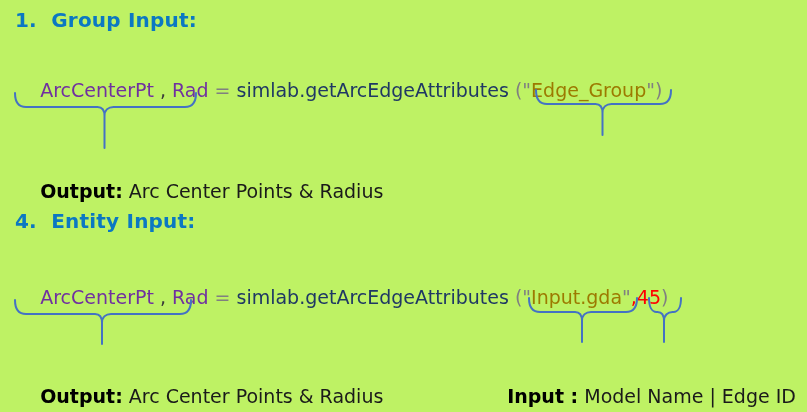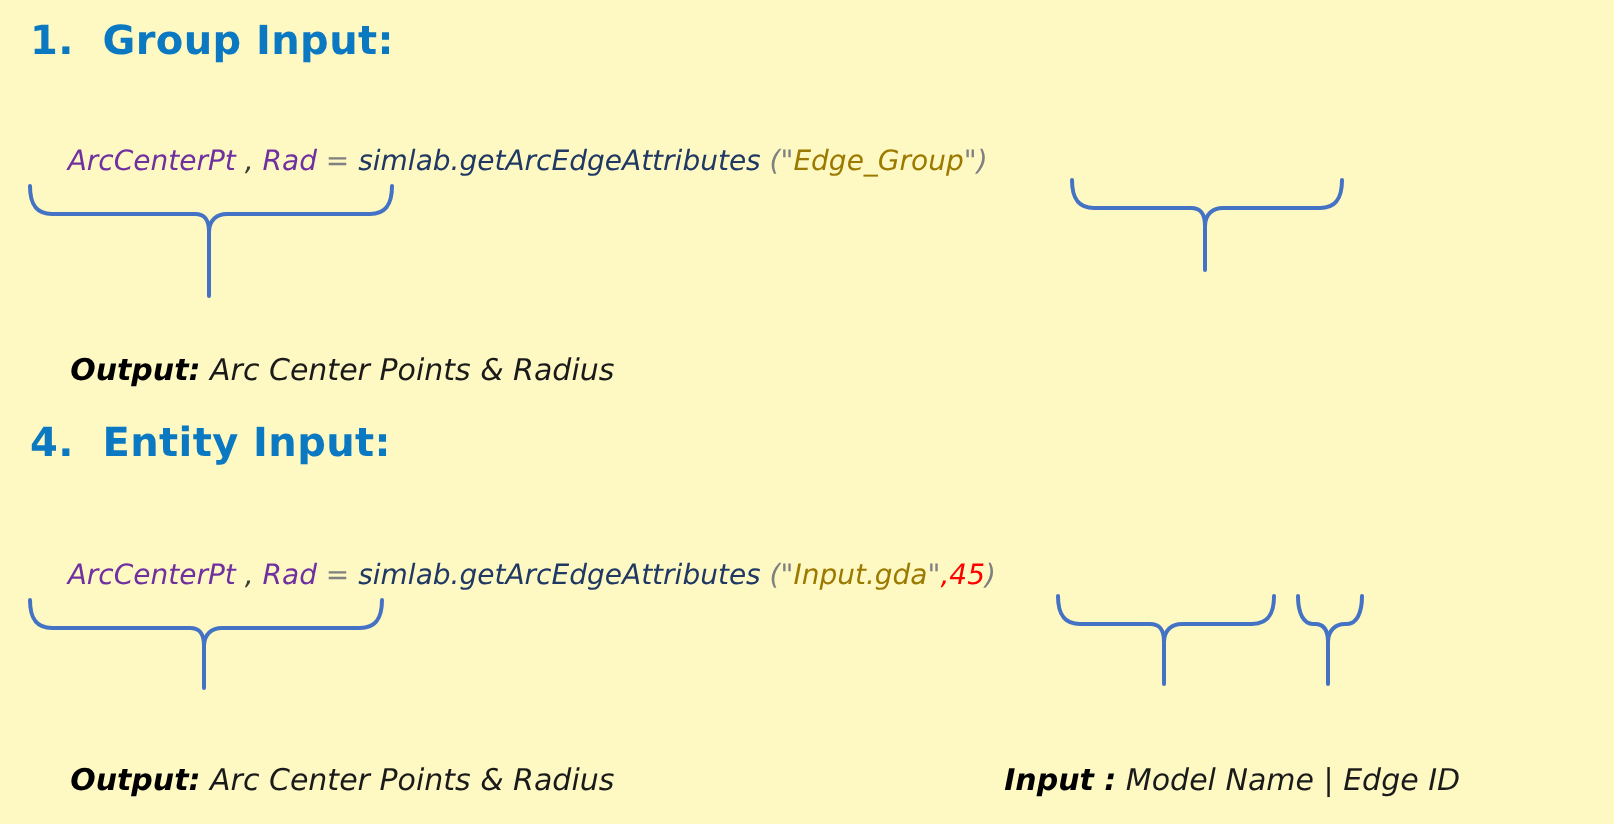--- a/index.html
+++ b/index.html
@@ -1,23 +1,23 @@
 <!DOCTYPE html>
 <html><head>
 <meta charset="utf-8">
 <style>
   html,body{margin:0;padding:0;background:#ffffff;}
   .canvas{
-    position:relative;width:807px;height:412px;background:#fef9c3;
+    position:relative;width:807px;height:412px;background:#bef264;
     font-family:"DejaVu Sans","Liberation Sans",sans-serif;overflow:hidden;
   }
   .abs{position:absolute;white-space:pre;}
   .heading{font-weight:bold;font-size:20px;letter-spacing:.2px;}
-  .code{font-size:14px;font-style:italic;}
-  .label{font-size:15px;color:#1a1a1a;font-style:italic;}
+  .code{font-size:19px;}
+  .label{font-size:19px;color:#1a1a1a;}
   .label .lb{font-weight:bold;color:#000000;}
   svg.brace{position:absolute;display:block;}
 </style>
 </head>
 <body>
 
 <div class="canvas">
 
   <div class="abs heading" style="left: 15px; top: 8px; color: rgb(11, 120, 194);">1.  Group Input:</div>
 

